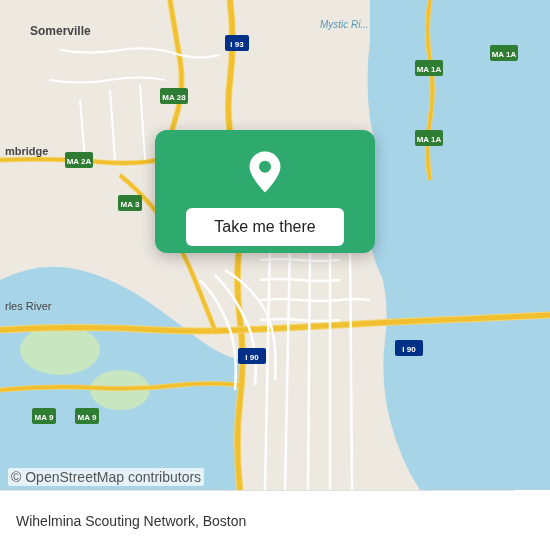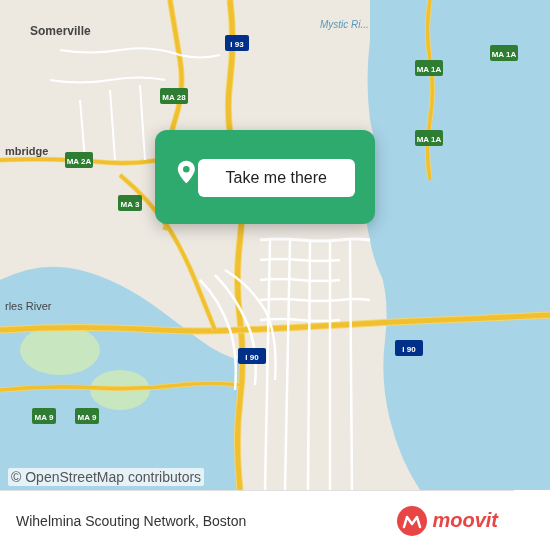--- a/index.html
+++ b/index.html
@@ -29,23 +29,23 @@
 
     
     #action-card {
       position: absolute;
       top: 130px;
       left: 155px;
       width: 220px;
       background-color: #2eaa6e;
       border-radius: 12px;
       display: flex;
-      flex-direction: row;
+      flex-direction: column;
       align-items: center;
-      padding: 18px 20px 16px 20px;
+      padding: 18px 20px 7px 20px;
       box-shadow: 0 4px 16px rgba(0,0,0,0.25);
       z-index: 10;
     }
 
     #pin-icon {
       width: 48px;
       height: 48px;
       margin-bottom: 12px;
     }
 
@@ -216,21 +216,13 @@
     </svg>
 
     <button id="take-me-there-btn">Take me there</button>
   </div>
 
   <div id="osm-credit">© OpenStreetMap contributors</div>
 </div>
 
 <div id="bottom-bar">
   <span id="app-title">Wihelmina Scouting Network, Boston</span>
-  <div id="moovit-logo">
-
-    <svg id="moovit-icon" viewBox="0 0 32 32" xmlns="http://www.w3.org/2000/svg">
-      <circle cx="16" cy="16" r="15" fill="#e84545"></circle>
-      <path d="M8 22 L11 12 L16 19 L21 12 L24 22" stroke="white" stroke-width="2.5" fill="none" stroke-linejoin="round" stroke-linecap="round"></path>
-    </svg>
-    <span id="moovit-text">moovit</span>
-  </div>
 </div>
 
 </body></html>

